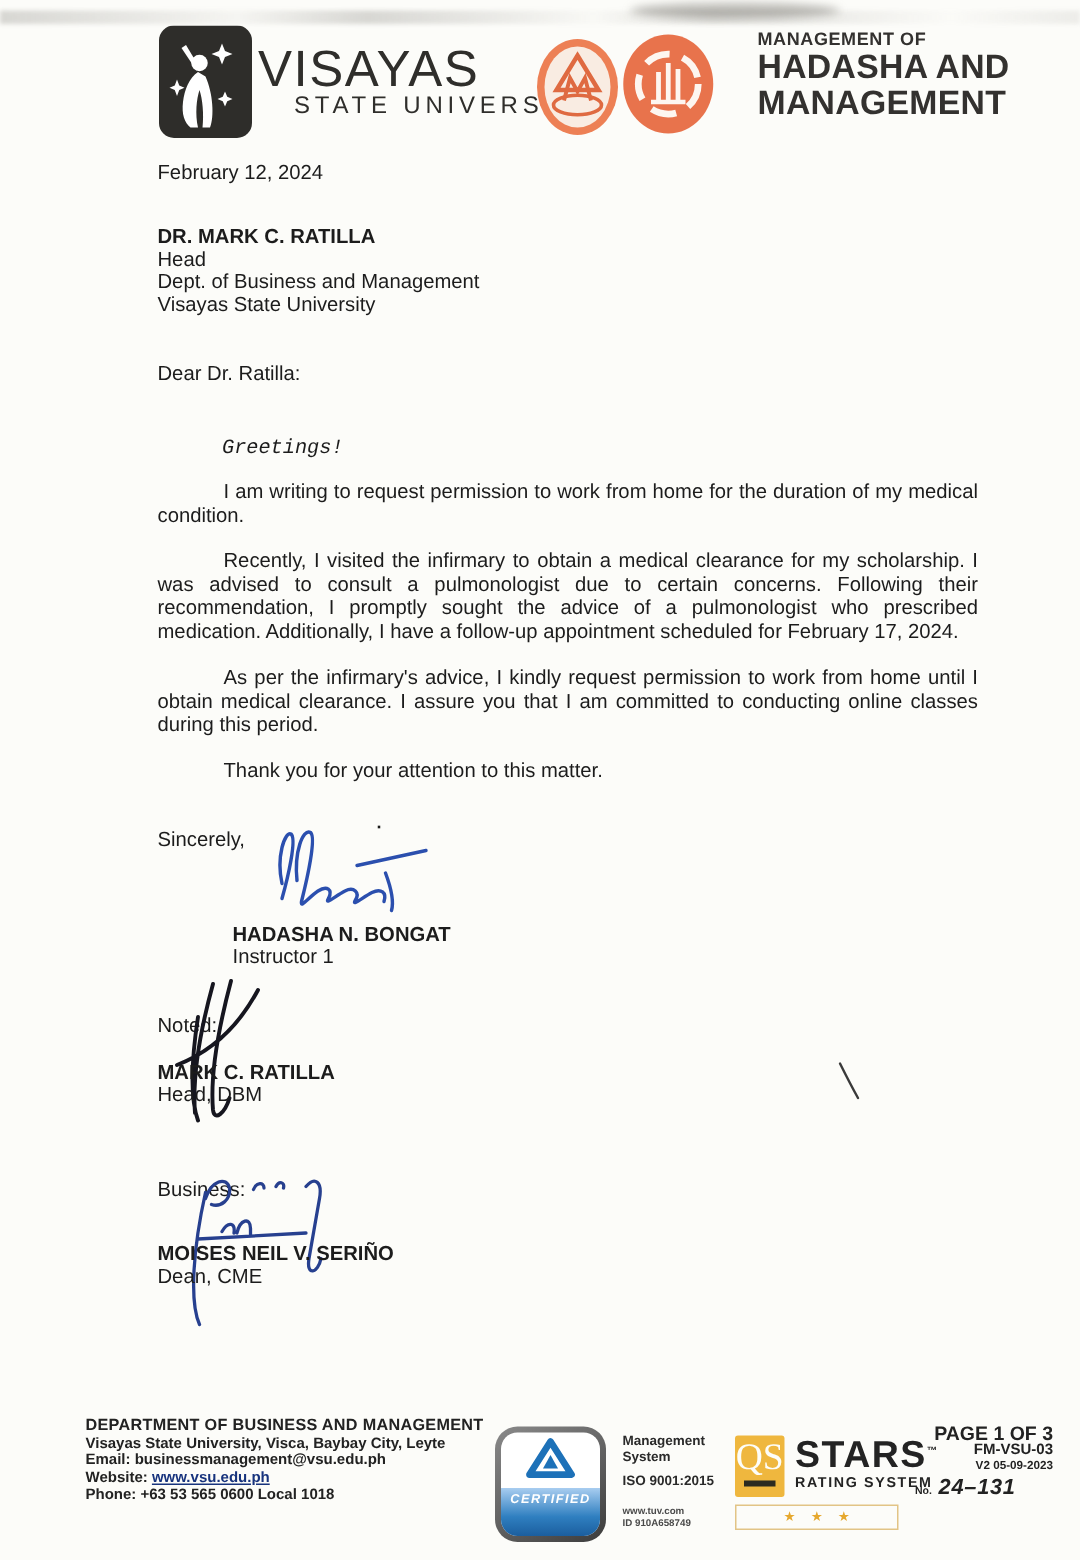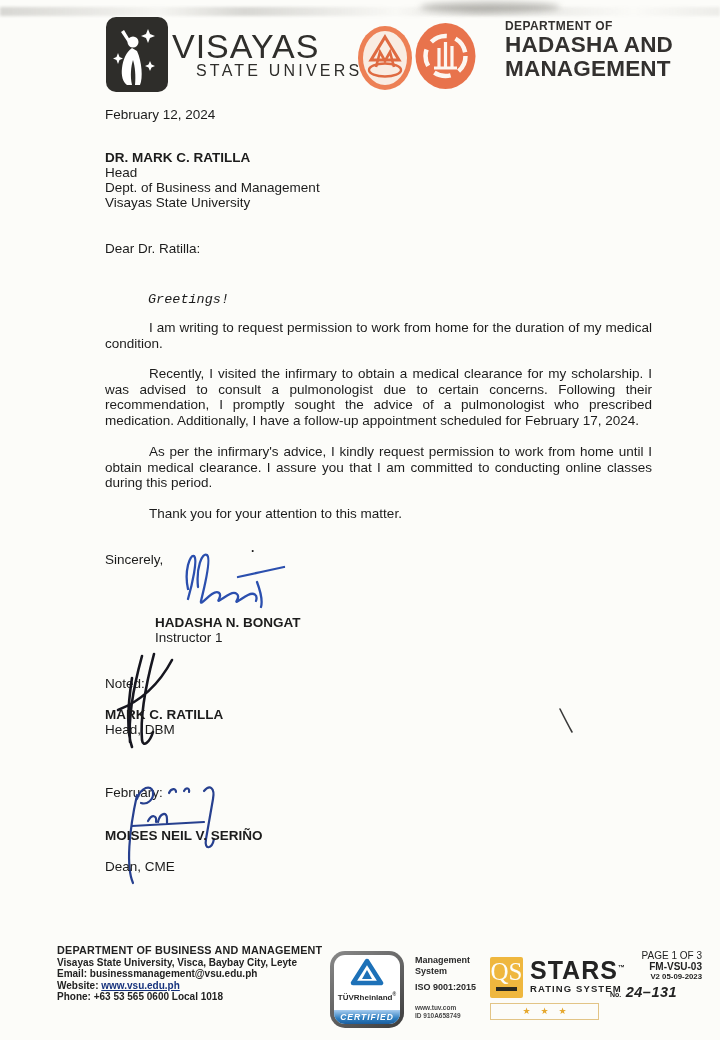--- a/index.html
+++ b/index.html
@@ -36,48 +36,48 @@
   .pen-dot{left:251px;top:544px;font-weight:bold;font-size:12px;}
   .sig1{left:160px;top:549px;}
   .sender{left:155px;top:615px;line-height:15px;}
   .noted-label{left:105px;top:676px;}
   .sig2{left:104px;top:650px;}
   .noted-name{left:105px;top:707px;}
   .noted-title{left:105px;top:722px;}
   .approved-label{left:105px;top:785px;}
   .sig3{left:114px;top:779px;}
   .approved-name{left:105px;top:828px;}
-  .approved-title{left:105px;top:843px;margin-top:16px;}
+  .approved-title{left:105px;top:843px;}
   .stray-mark{left:556px;top:706px;}
   
   .footer-left{left:57px;top:945px;font-size:10px;line-height:11.6px;font-weight:bold;color:#222;}
   .footer-left .dept{font-size:10.8px;letter-spacing:.2px;}
   .link{color:#17337d;text-decoration:underline;margin-top:24px;}
   .tuv-badge{left:330px;top:951px;width:74px;height:77px;border-radius:15px;
     background:linear-gradient(145deg,#8a8a8a,#3c3c3c);padding:0;box-sizing:border-box;}
   .tuv-inner{position:absolute;inset:4px;background:#fff;border-radius:11px;overflow:hidden;text-align:center;}
   .tuv-brand{font-size:8px;font-weight:bold;color:#2b2b2b;margin-top:1px;}
   .tuv-reg{font-size:5px;vertical-align:super;}
-  .tuv-band{position:absolute;left:0;right:0;bottom:0;height:14px;
+  .tuv-band{position:absolute;left:0;right:0;bottom:0;height:32px;
     background:linear-gradient(180deg,#a8cdf0,#2f7fc0 60%,#1b5e9e);
     color:#fff;font-style:italic;font-weight:bold;font-size:8.5px;line-height:14px;letter-spacing:1px;}
   .tuv-text{left:415px;top:955px;font-size:9px;font-weight:bold;line-height:10.5px;color:#2a2a2a;}
   .tuv-iso{margin-top:6px;}
   .tuv-id{left:415px;top:1004px;font-size:6.5px;font-weight:bold;line-height:7.5px;color:#4a4a4a;}
   .qs-square{left:490px;top:957px;width:33px;height:41px;background:#efb73e;border-radius:2px;text-align:center;}
   .qs-letters{font-family:"Liberation Serif",serif;color:#fdfdf8;font-size:25px;line-height:30px;}
   .qs-bar{width:21px;height:3.5px;background:#2b2a20;margin:0 auto;}
   .qs-stars-word{left:530px;top:955px;color:#232323;}
   .qs-stars-big{font-size:25px;font-weight:800;letter-spacing:1px;line-height:26px;}
   .qs-tm{font-size:7px;vertical-align:super;font-weight:bold;}
   .qs-rating{font-size:9.5px;font-weight:bold;letter-spacing:1.1px;margin-top:0px;}
   .qs-stars-box{left:490px;top:1003px;width:107px;height:15px;border:1px solid #e2c486;
     text-align:center;color:#e6a82e;font-size:9px;line-height:15px;letter-spacing:10px;text-indent:10px;}
   .pageinfo{left:598px;top:950px;width:104px;text-align:right;color:#222;}
-  .pi-1{font-size:10px;font-weight:normal;line-height:11px;}
+  .pi-1{font-size:13px;font-weight:bold;line-height:11px;}
   .pi-2{font-size:10px;font-weight:bold;line-height:11px;}
   .pi-3{font-size:7.8px;font-weight:bold;line-height:10px;}
   .pi-no{margin-top:1px;text-align:left;padding-left:12px;}
   .pi-no-label{font-size:7px;font-weight:bold;}
   .pi-no-value{font-size:14.5px;font-weight:bold;font-style:italic;letter-spacing:.5px;}
 </style>
 </head>
 <body>
 
 <div class="page">
@@ -106,21 +106,21 @@
       <path d="M19,43 L23,28 L28,37 L33,28 L37,43" fill="none" stroke="#df6a41" stroke-width="2.6"></path>
       <ellipse cx="28" cy="46" rx="16" ry="6.5" fill="none" stroke="#df6a41" stroke-width="2.4"></ellipse>
     </svg>
     <svg class="abs badge2" width="63" height="70" viewBox="0 0 63 70">
       <ellipse cx="31.5" cy="35" rx="30" ry="33" fill="#e8734c"></ellipse>
       <circle cx="31.5" cy="35" r="20" fill="none" stroke="#fdf6f0" stroke-width="4.5" stroke-dasharray="17 9"></circle>
       <path d="M25,27 L25,47 M31.5,21 L31.5,47 M38,25 L38,47" stroke="#fdf6f0" stroke-width="3.2"></path>
       <path d="M20,47 L43,47" stroke="#fdf6f0" stroke-width="3"></path>
     </svg>
     <div class="abs dept-block">
-      <div class="dept-l1">DEPARTMENT OF</div>
+      <div class="dept-l1">MANAGEMENT OF</div>
       <div class="dept-l2">HADASHA AND</div>
       <div class="dept-l2">MANAGEMENT</div>
     </div>
   </div>
 
   <div class="abs bodytext date">February 12, 2024</div>
 
   <div class="abs bodytext recipient">
     <div class="b">DR. MARK C. RATILLA</div>
     <div>Head</div>
@@ -147,21 +147,21 @@
     <div>Instructor 1</div>
   </div>
 
   <div class="abs bodytext noted-label">Noted:</div>
   <svg class="abs sig2" width="84" height="102" viewBox="0 0 84 102">
     <path d="M38,6 C30,35 24,65 26,92 M50,4 C42,34 36,66 38,90 C39,98 46,92 49,82 M14,60 C32,53 52,40 68,10 M28,28 C24,54 22,80 28,97" fill="none" stroke="#16161f" stroke-width="2.6" stroke-linecap="round"></path>
   </svg>
   <div class="abs bodytext noted-name b">MARK C. RATILLA</div>
   <div class="abs bodytext noted-title">Head, DBM</div>
 
-  <div class="abs bodytext approved-label">February:</div>
+  <div class="abs bodytext approved-label">Business:</div>
   <svg class="abs sig3" width="112" height="108" viewBox="0 0 112 108">
     <path d="M23,16 C15,52 12,88 19,104 M23,20 C27,8 37,5 39,13 C40,21 33,26 27,24 M34,42 C38,35 43,36 42,43 M44,43 C46,34 53,32 53,40 L53,44 M18,47 L90,43 M90,12 C96,5 101,9 99,20 L92,60 C90,72 98,70 100,60 M55,14 C57,9 62,9 62,13 M70,12 C72,8 76,9 75,13" fill="none" stroke="#27408f" stroke-width="2.2" stroke-linecap="round"></path>
   </svg>
   <div class="abs bodytext approved-name b">MOISES NEIL V. SERIÑO</div>
   <div class="abs bodytext approved-title">Dean, CME</div>
 
   <svg class="abs stray-mark" width="22" height="30" viewBox="0 0 22 30">
     <path d="M4,3 C7,9 11,17 16,26" fill="none" stroke="#3a3a3a" stroke-width="1.6" stroke-linecap="round"></path>
   </svg>
 

